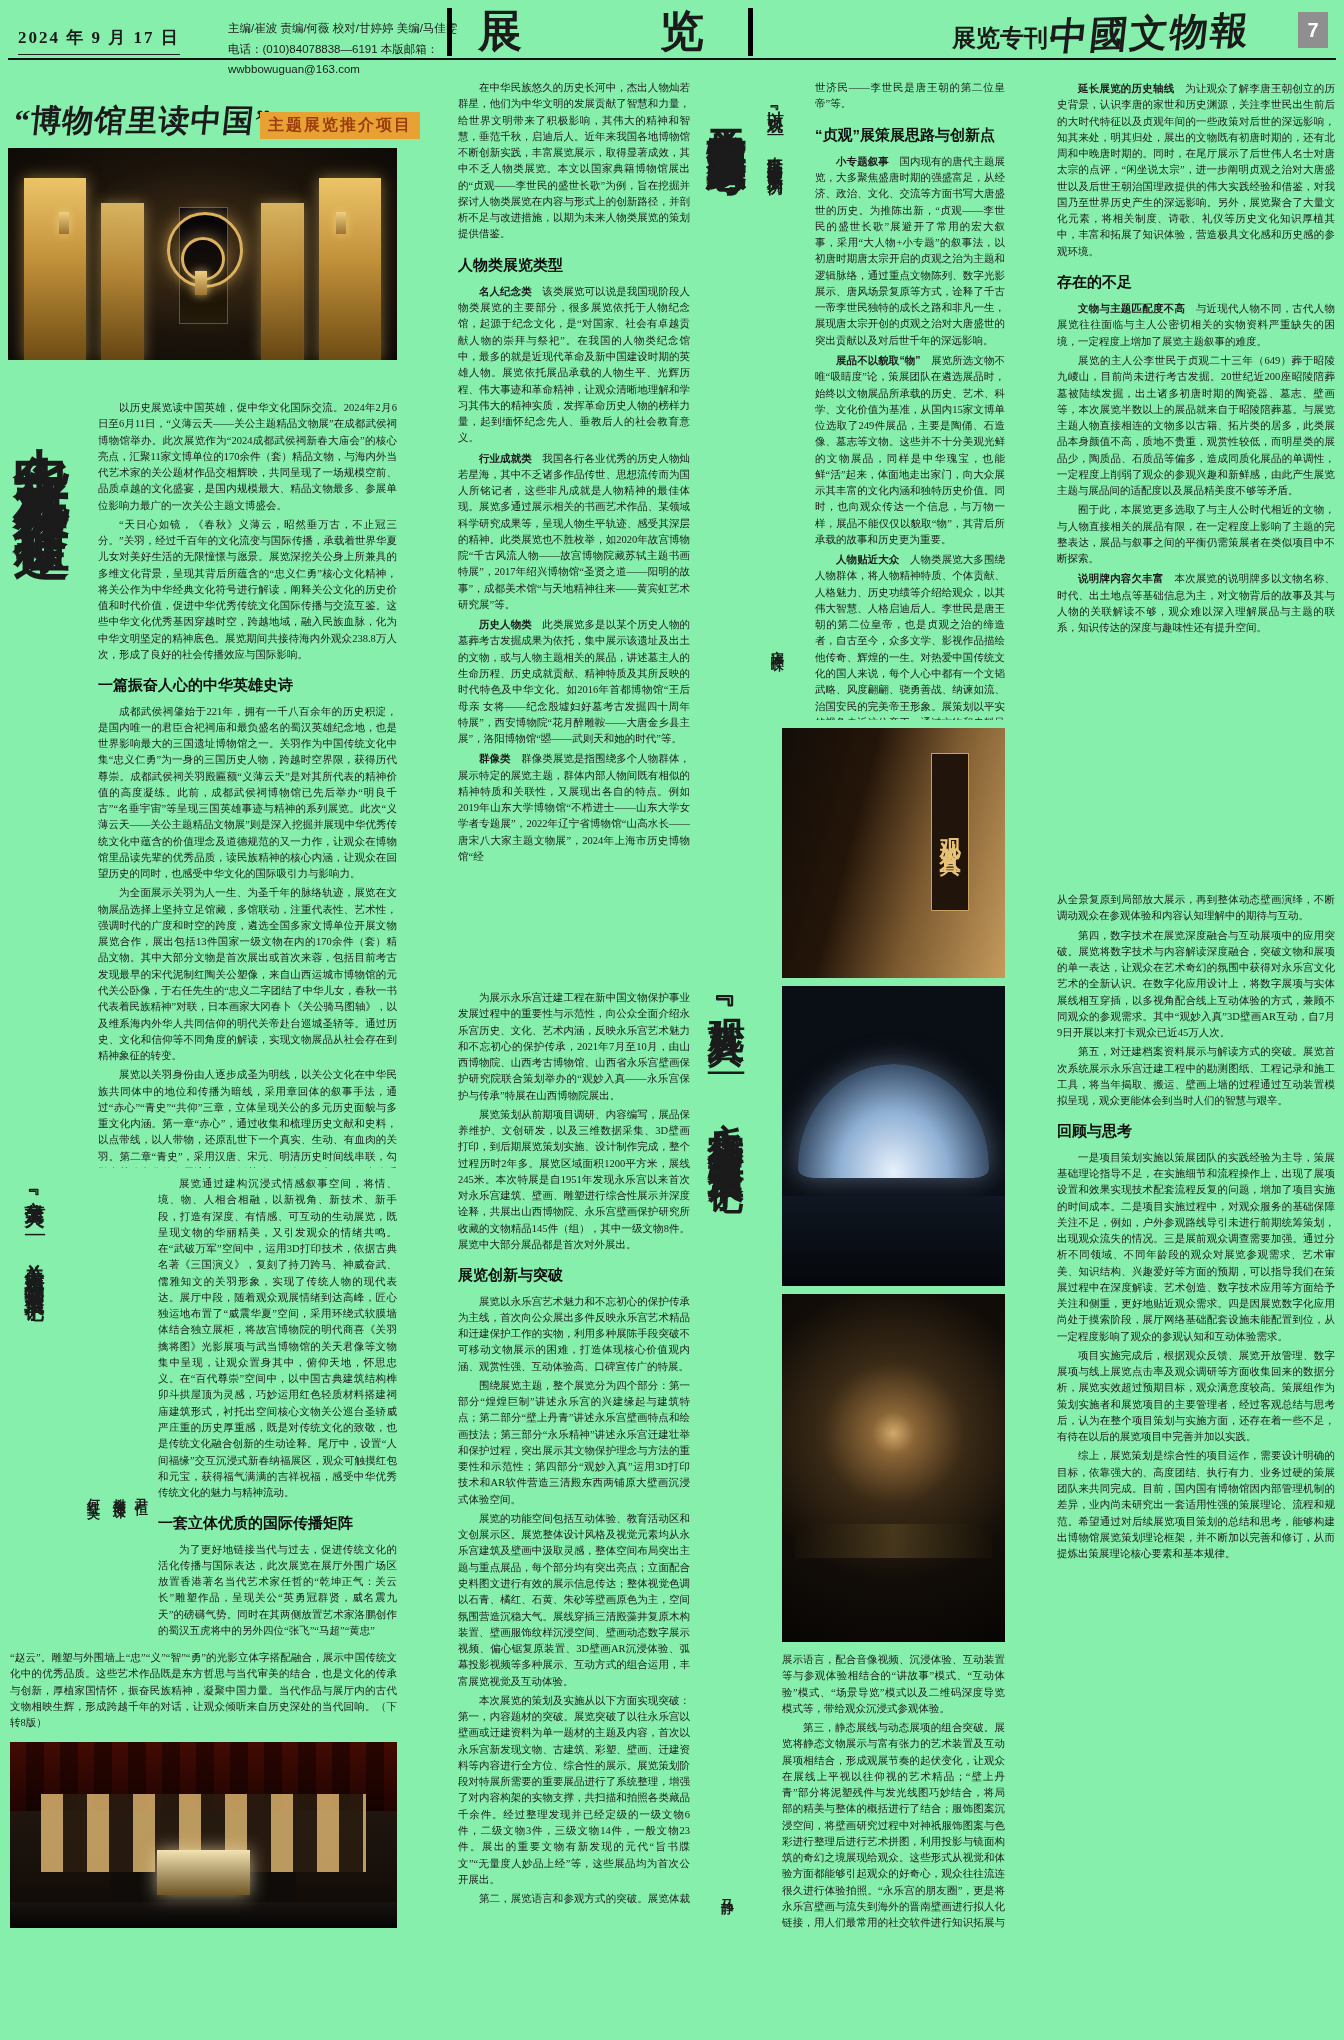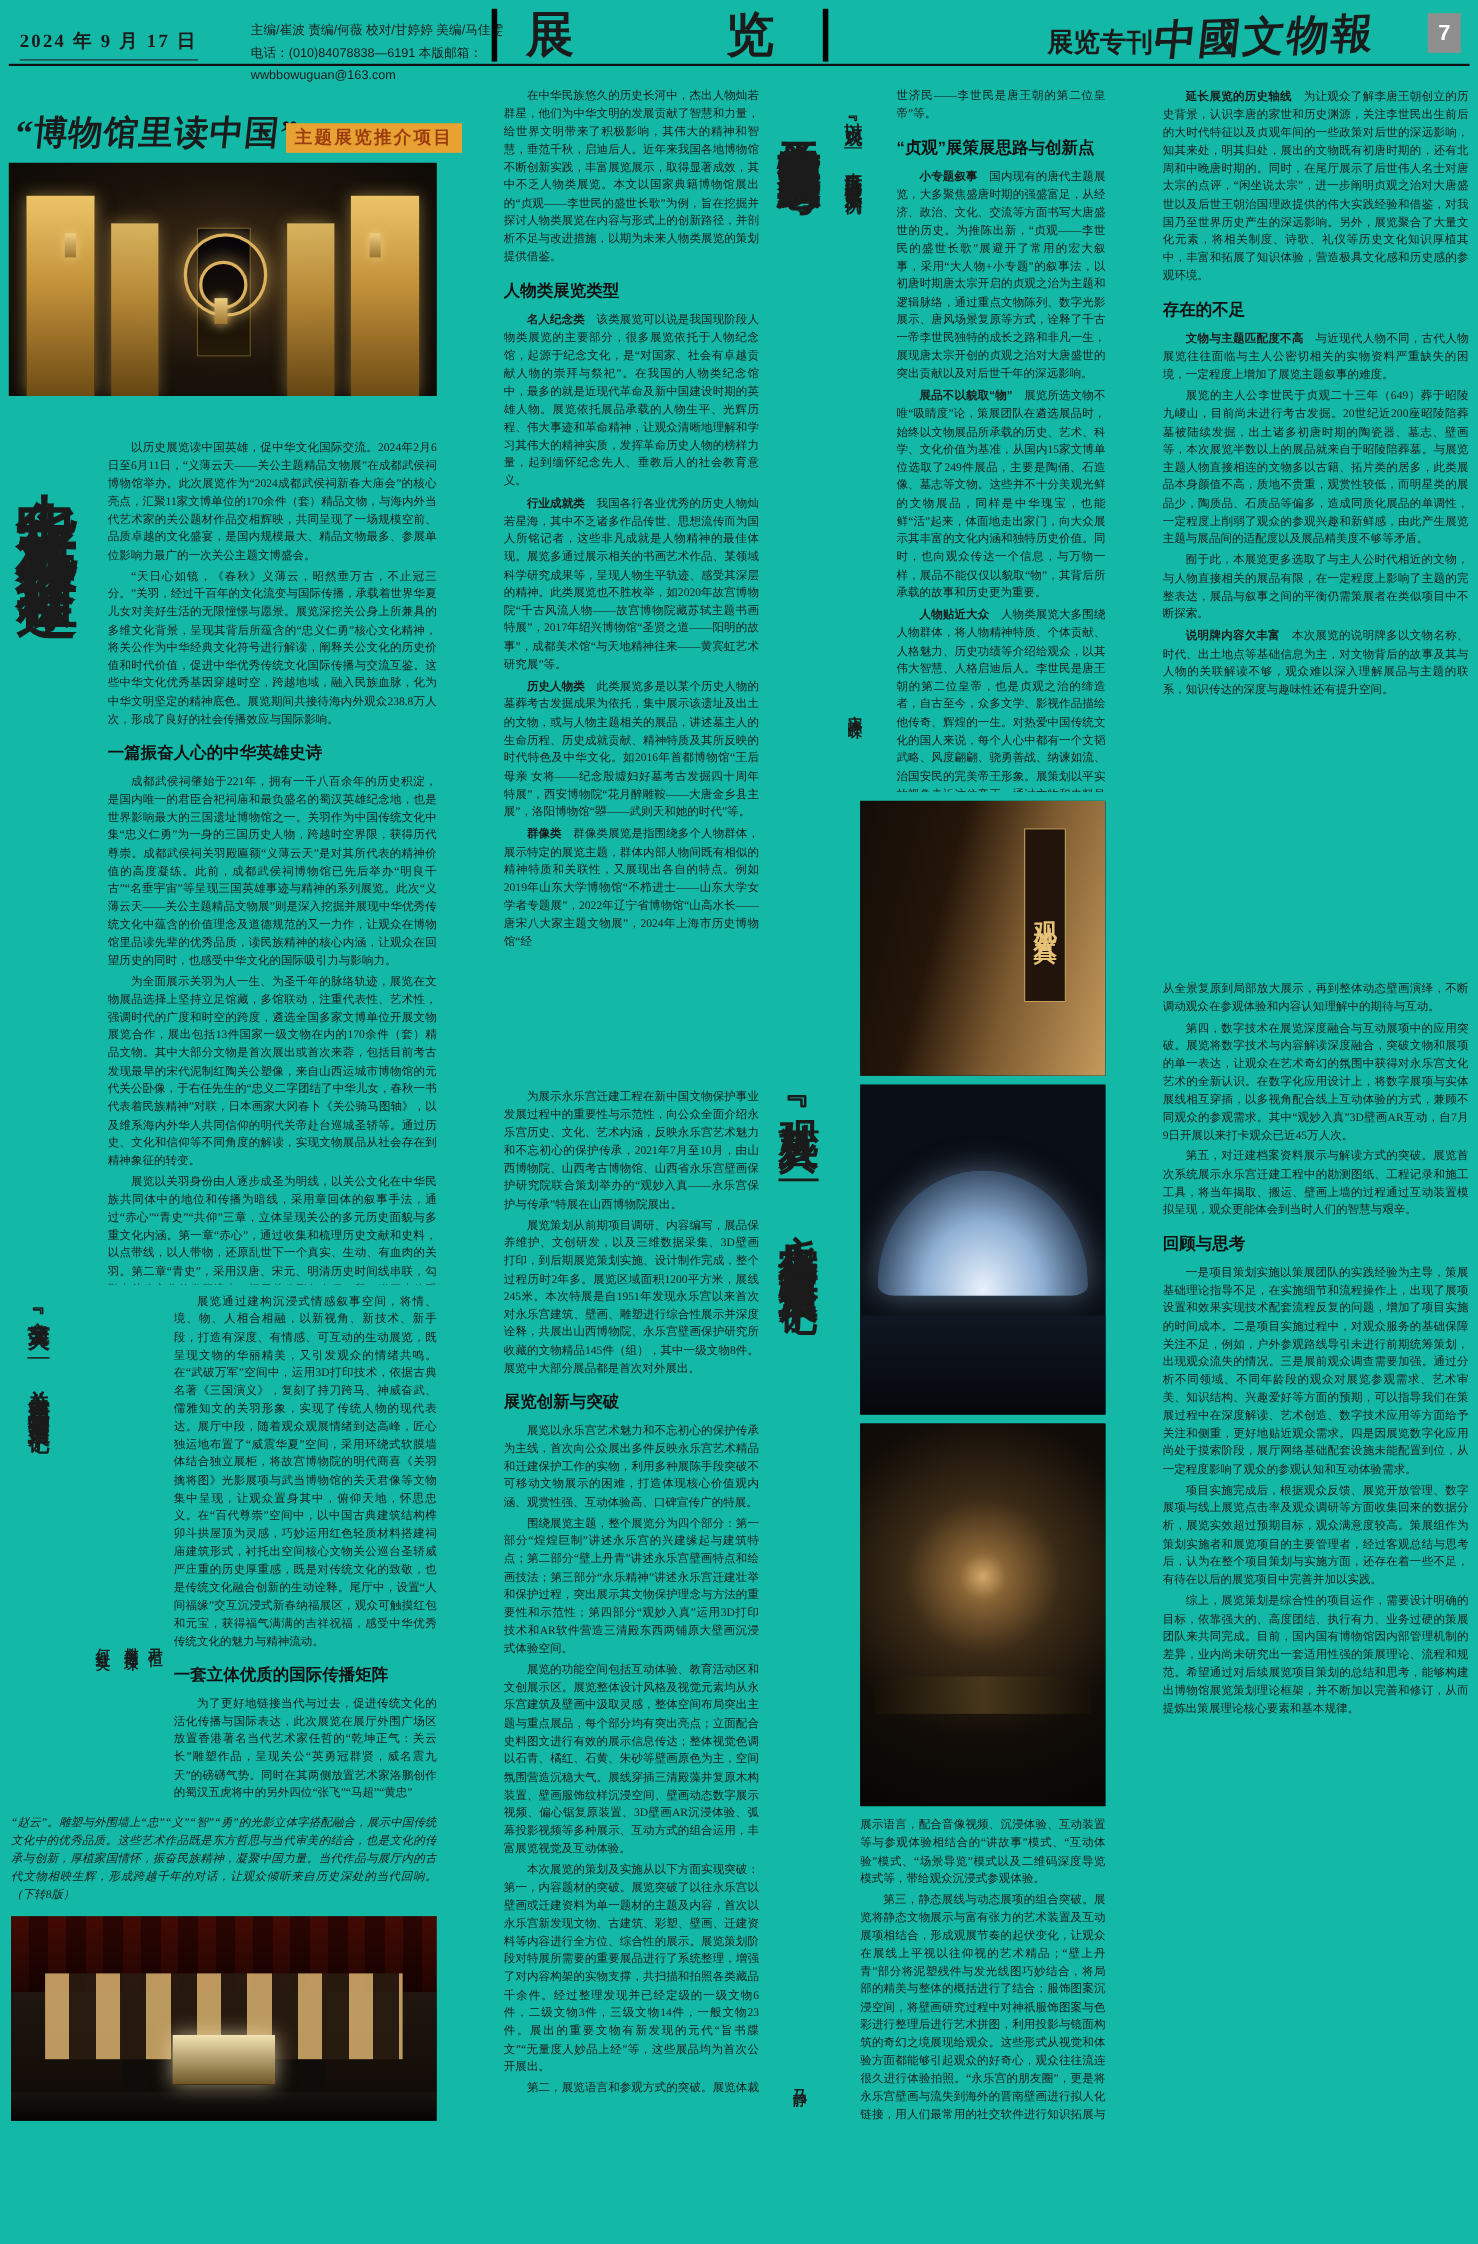--- a/index.html
+++ b/index.html
@@ -1,17 +1,17 @@
 <!DOCTYPE html>
 <html><head>
 <meta charset="utf-8">
 <style>
   html,body{margin:0;padding:0;}
   body{background:#e8e6e0;}
-  #page{position:relative;width:1344px;height:2040px;background:#14b8a6;overflow:hidden;
+  #page{position:relative;width:1344px;height:2040px;background:#86efac;overflow:hidden;
         font-family:"Liberation Serif","DejaVu Serif",serif;color:#1b1b1b;}
   .abs{position:absolute;}
   
   .date{font-size:17px;font-weight:bold;letter-spacing:2px;border-bottom:1.5px solid #222;padding-bottom:5px;}
   .staff{font-size:11.5px;line-height:1.8;font-family:"Liberation Sans",sans-serif;}
   .secchar{font-size:44px;font-weight:900;font-family:"Liberation Sans",sans-serif;}
   .hbar{width:5px;background:#000;}
   .edlabel{font-size:24px;font-weight:bold;}
   .masthead{font-size:38px;font-weight:900;transform:skewX(-8deg) rotate(-2deg);letter-spacing:2px;}
   .pagenum{width:30px;height:36px;background:#8f8f8f;color:#fff;font-size:20px;font-weight:bold;
@@ -114,21 +114,21 @@
 
   <div class="abs vert vauth" style="left:110px;top:1488px;height:160px;">樊博琛</div>
   <div class="abs vert vauth" style="left:132px;top:1488px;height:120px;">尹恒</div>
 
   <div class="abs col" style="left:158px;top:1176px;width:239px;height:468px;">
     <p>展览通过建构沉浸式情感叙事空间，将情、境、物、人相合相融，以新视角、新技术、新手段，打造有深度、有情感、可互动的生动展览，既呈现文物的华丽精美，又引发观众的情绪共鸣。在“武破万军”空间中，运用3D打印技术，依据古典名著《三国演义》，复刻了持刀跨马、神威奋武、儒雅知文的关羽形象，实现了传统人物的现代表达。展厅中段，随着观众观展情绪到达高峰，匠心独运地布置了“威震华夏”空间，采用环绕式软膜墙体结合独立展柜，将故宫博物院的明代商喜《关羽擒将图》光影展项与武当博物馆的关天君像等文物集中呈现，让观众置身其中，俯仰天地，怀思忠义。在“百代尊崇”空间中，以中国古典建筑结构榫卯斗拱屋顶为灵感，巧妙运用红色轻质材料搭建祠庙建筑形式，衬托出空间核心文物关公巡台圣轿威严庄重的历史厚重感，既是对传统文化的致敬，也是传统文化融合创新的生动诠释。尾厅中，设置“人间福缘”交互沉浸式新春纳福展区，观众可触摸红包和元宝，获得福气满满的吉祥祝福，感受中华优秀传统文化的魅力与精神流动。</p>
     <div class="subhead">一套立体优质的国际传播矩阵</div>
     <p>为了更好地链接当代与过去，促进传统文化的活化传播与国际表达，此次展览在展厅外围广场区放置香港著名当代艺术家任哲的“乾坤正气：关云长”雕塑作品，呈现关公“英勇冠群贤，威名震九天”的磅礴气势。同时在其两侧放置艺术家洛鹏创作的蜀汉五虎将中的另外四位“张飞”“马超”“黄忠”</p>
   </div>
 
-  <div class="abs col" style="left:10px;top:1650px;width:387px;height:82px;font-style:italic;">
+  <div class="abs col" style="left:10px;top:1650px;width:387px;height:82px;">
     <p class="noind">“赵云”。雕塑与外围墙上“忠”“义”“智”“勇”的光影立体字搭配融合，展示中国传统文化中的优秀品质。这些艺术作品既是东方哲思与当代审美的结合，也是文化的传承与创新，厚植家国情怀，振奋民族精神，凝聚中国力量。当代作品与展厅内的古代文物相映生辉，形成跨越千年的对话，让观众倾听来自历史深处的当代回响。（下转8版）</p>
   </div>
 
   <div class="photo" style="left:10px;top:1742px;width:387px;height:186px;">
     <div class="ph2-ceiling"></div>
     <div class="ph2-wall" style="left:0;"></div>
     <div class="ph2-wall" style="right:0;"></div>
     <div class="ph2-cases"></div>
     <div class="ph2-floor"></div>
     <div class="ph2-case"></div>

